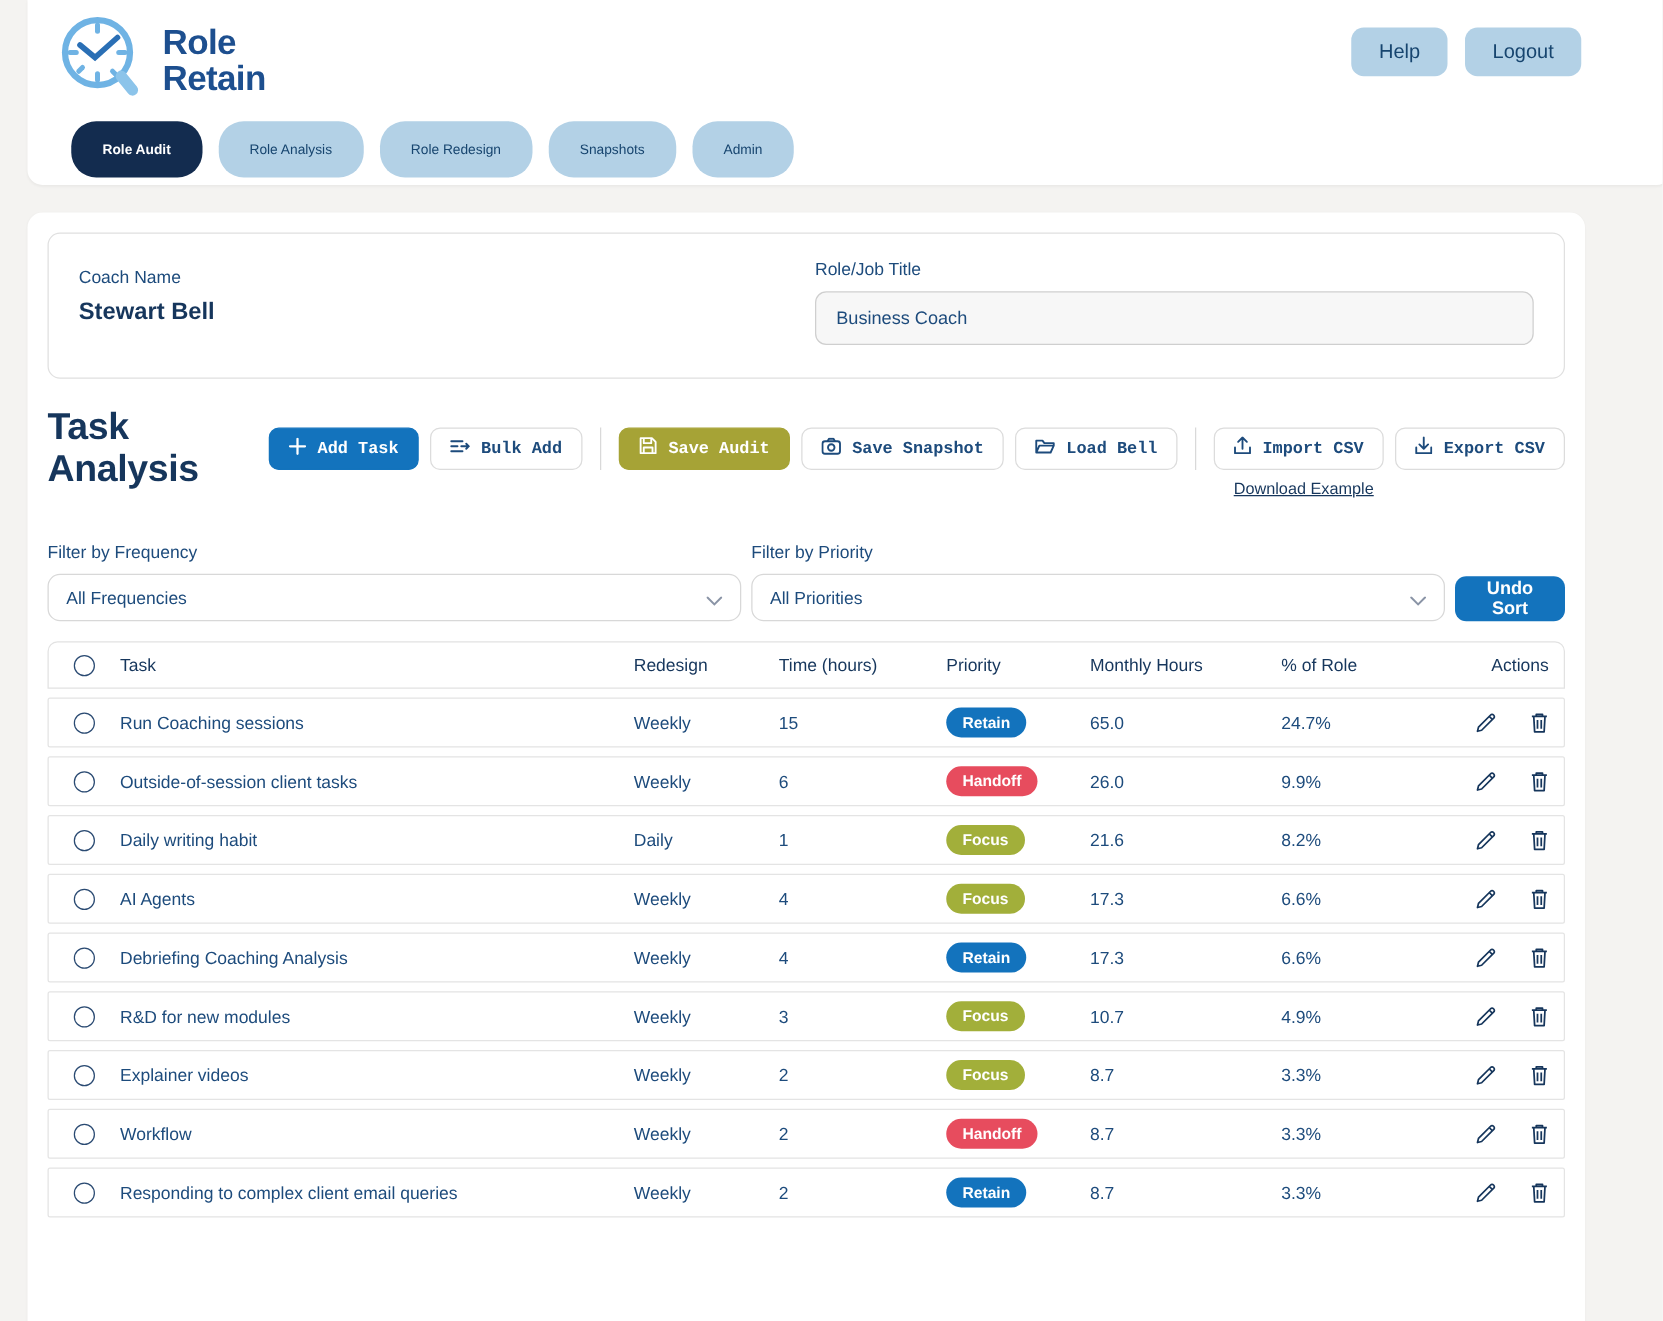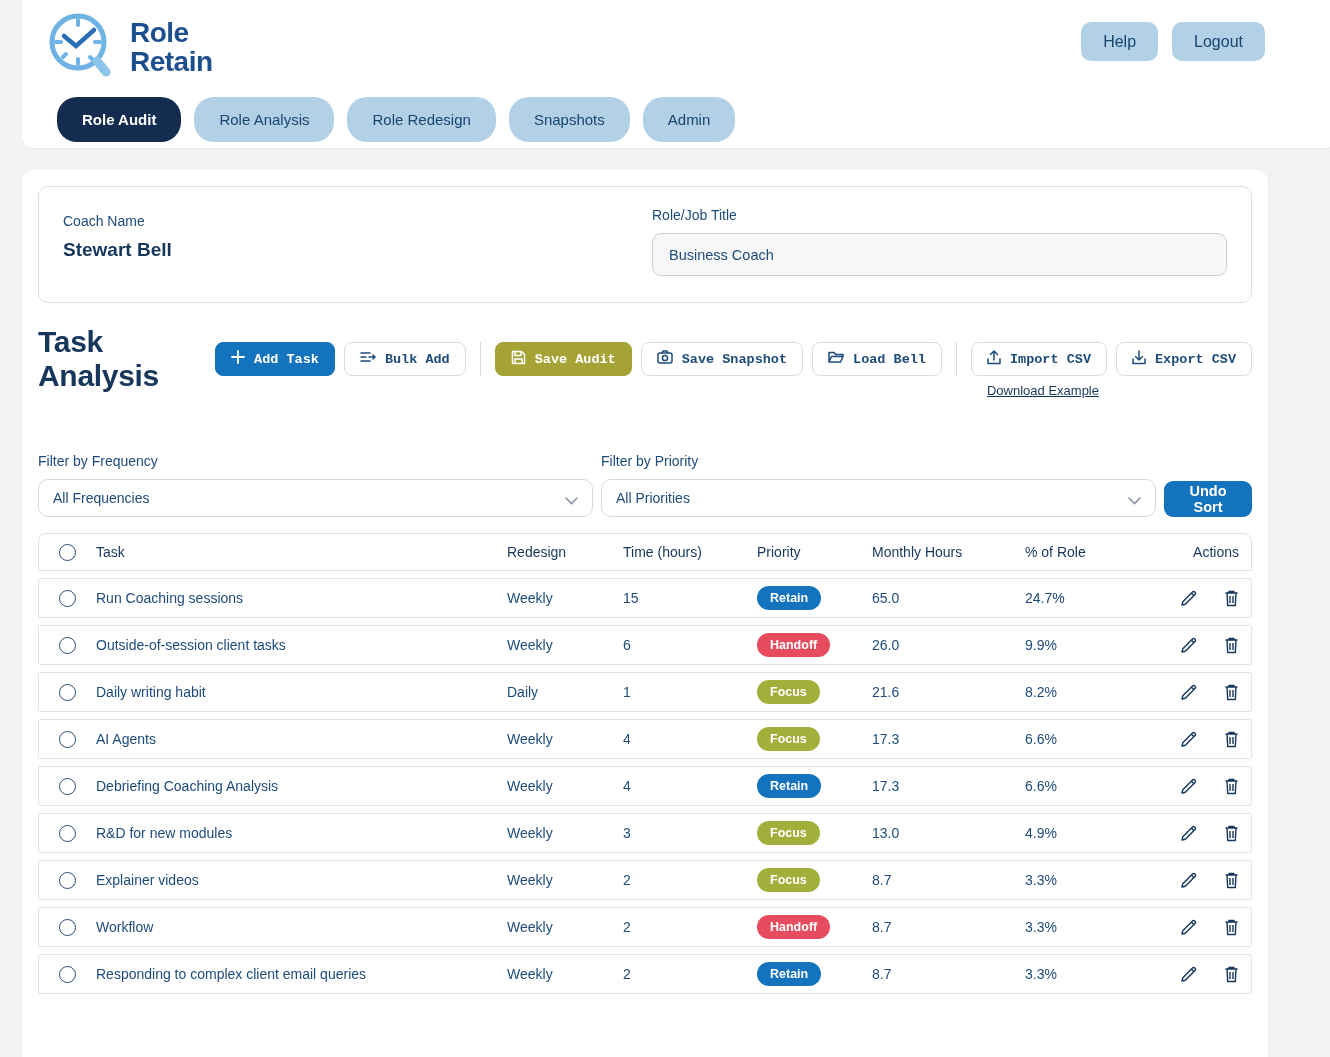--- a/index.html
+++ b/index.html
@@ -9,21 +9,21 @@
   
   .app-header { position:absolute; left:22px; top:0; width:1315px; height:148px;
     background:#ffffff; border-radius:0 0 12px 12px; box-shadow:0 1px 2px rgba(0,0,0,.04); }
   .logo-wrap { position:absolute; left:22px; top:8px; display:flex; align-items:center; gap:12px; }
   .logo-text { color:#1d4f8f; font-weight:800; font-size:28px; line-height:1.02; letter-spacing:-.5px; }
   .hdr-actions { position:absolute; right:72px; top:22px; display:flex; gap:14px; }
   .btn-light { background:#b3d1e6; color:#17456f; border:none; border-radius:10px;
     height:39px; padding:0 22px; font-size:16px; font-weight:500; font-family:inherit; cursor:pointer; }
   .tabbar { position:absolute; left:35px; top:97px; display:flex; gap:13px; }
   .tab { background:#b3d1e6; color:#17456f; border:none; border-radius:20px; height:45px;
-    padding:0 25px; font-size:15px; font-weight:500; font-family:inherit; cursor:pointer; }
+    padding:0 25px; font-size:11px; font-weight:500; font-family:inherit; cursor:pointer; }
   .tab.active { background:#132c4f; color:#ffffff; font-weight:600; }
 
   
   .main-card { position:absolute; left:22px; top:170px; width:1246px; height:920px;
     background:#ffffff; border-radius:12px; padding:16px; box-shadow:0 1px 2px rgba(0,0,0,.04); }
 
   
   .profile-box { border:1px solid #e0e0e0; border-radius:10px; padding:20px 24px 26px;
     display:flex; align-items:flex-start; }
   .profile-left { flex:1; padding-top:6px; }
@@ -42,21 +42,21 @@
     background:#ffffff; border:1px solid #dcdcdc; color:#1d4b7c; white-space:nowrap; }
   .tbtn svg { flex:0 0 auto; }
   .tbtn-blue { background:#1373bd; border-color:#1373bd; color:#ffffff; }
   .tbtn-olive { background:#a6a336; border-color:#a6a336; color:#ffffff; }
   .vdivider { width:1px; height:34px; background:#d9d9d9; margin:0 5px; }
   .import-wrap { position:relative; }
   .download-link { position:absolute; left:16px; top:41px; color:#16365c; font-size:13px;
     text-decoration:underline; white-space:nowrap; cursor:pointer; }
 
   
-  .filters { display:flex; gap:8px; margin-top:60px; align-items:flex-end; }
+  .filters { display:flex; gap:8px; margin-top:40px; align-items:flex-end; }
   .filter-col { width:555px; }
   .select-box { position:relative; height:38px; border:1px solid #d8d8d8; border-radius:10px;
     background:#ffffff; display:flex; align-items:center; padding:0 14px; color:#1d4b7c;
     font-size:14px; cursor:pointer; }
   .select-box .chev { position:absolute; right:14px; top:12px; color:#8a94a6; }
   .undo-wrap { flex:1; display:flex; justify-content:flex-end; }
   .btn-primary { background:#1373bd; color:#fff; border:none; border-radius:9px; height:36px;
     padding:0 17px; font-size:14.5px; font-weight:700; font-family:inherit; cursor:pointer; }
 
   
@@ -378,21 +378,21 @@
             </div>
           </div>
           <div class="trow">
             <div class="cell-check">
               <span class="rowcheck"></span>
             </div>
             <div class="cell-task">R&amp;D for new modules</div>
             <div>Weekly</div>
             <div>3</div>
             <div><span class="badge badge-focus">Focus</span></div>
-            <div>13.0</div>
+            <div>10.7</div>
             <div>4.9%</div>
             <div class="cell-actions">
               <span class="icon-btn">
                 <svg width="17" height="17" viewBox="0 0 17 17" fill="none" stroke="#16365c" stroke-width="1.4" stroke-linejoin="round">
                   <path d="M2 15l.8-3.3L12.5 2a1.6 1.6 0 012.3 0l.2.2a1.6 1.6 0 010 2.3L5.3 14.2z"></path>
                   <path d="M11.5 3.2l2.3 2.3"></path>
                 </svg>
               </span>
               <span class="icon-btn">
                 <svg width="15" height="17" viewBox="0 0 15 17" fill="none" stroke="#16365c" stroke-width="1.4" stroke-linejoin="round">

